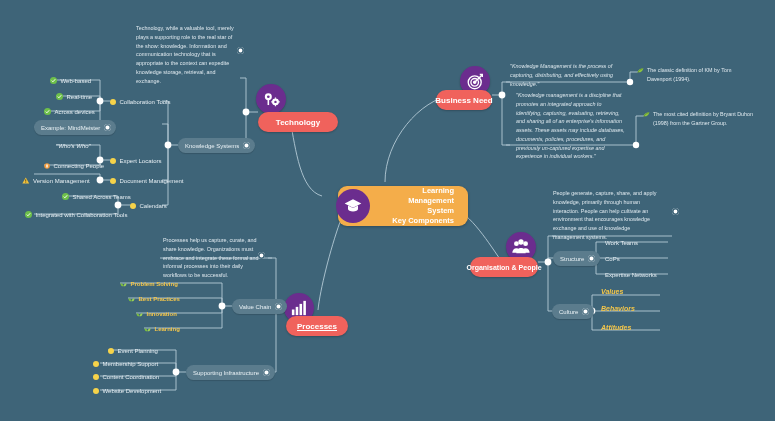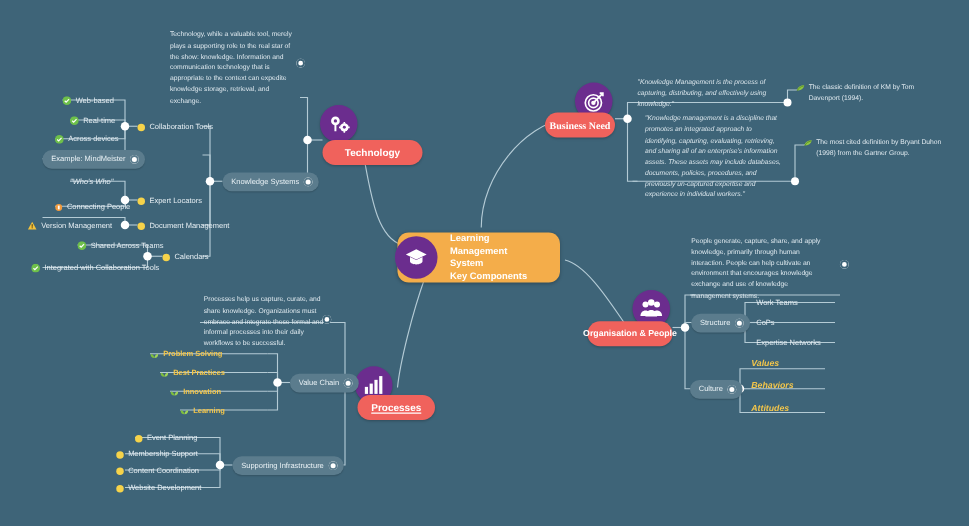--- a/index.html
+++ b/index.html
@@ -234,21 +234,21 @@
       <circle cx="636" cy="145" r="3.2"></circle>
       <circle cx="548" cy="262" r="3.4"></circle>
       <circle cx="596" cy="258" r="3.4"></circle>
       <circle cx="592" cy="311" r="3.4"></circle>
       <circle cx="276" cy="310" r="3.4"></circle>
       <circle cx="222" cy="306" r="3.4"></circle>
       <circle cx="176" cy="372" r="3.4"></circle>
     </g>
   </svg>
 
-  <div class="n central" style="left:318px; top:186px; width:130px;">
+  <div class="n central" style="left:338px; top:186px; width:130px;text-align:right;">
     <div class="central-icon">
       <svg width="20" height="20" viewBox="0 0 24 24" fill="#ffffff">
         <path d="M12 4 L22 9 L12 14 L2 9 Z"></path>
         <path d="M6 11.5 v4.2 c0 1.7 2.7 3 6 3 s6-1.3 6-3 v-4.2 l-6 3 z"></path>
       </svg>
     </div>
     <div class="central-label">Learning Management System
 Key Components</div>
   </div>
 
@@ -361,21 +361,21 @@
 
   <div class="n main-icon" style="left:460px; top:66px;">
     <svg width="19" height="19" viewBox="0 0 24 24" fill="none" stroke="#ffffff" stroke-width="1.7">
       <circle cx="11" cy="13" r="8.2"></circle>
       <circle cx="11" cy="13" r="4.8"></circle>
       <circle cx="11" cy="13" r="1.4" fill="#fff"></circle>
       <path d="M11 13 L20 4" stroke-width="1.9"></path>
       <path d="M17.4 3.2 L20.6 3.2 L20.6 6.4" stroke-width="1.7"></path>
     </svg>
   </div>
-  <div class="n main-pill" style="left:436px; top:90px; width:56px;font-family:Liberation Serif, serif;">
+  <div class="n main-pill" style="left:436px; top:90px; width:56px;">
     <span>Business Need</span>
   </div>
 
   <div class="n note note-i" style="left:510px; top:62px; width:120px;">"Knowledge Management is the process of
 capturing, distributing, and effectively using
 knowledge."</div>
   <div class="n note note-i" style="left:516px; top:91px; width:122px;">"Knowledge management is a discipline that
 promotes an integrated approach to
 identifying, capturing, evaluating, retrieving,
 and sharing all of an enterprise's information

